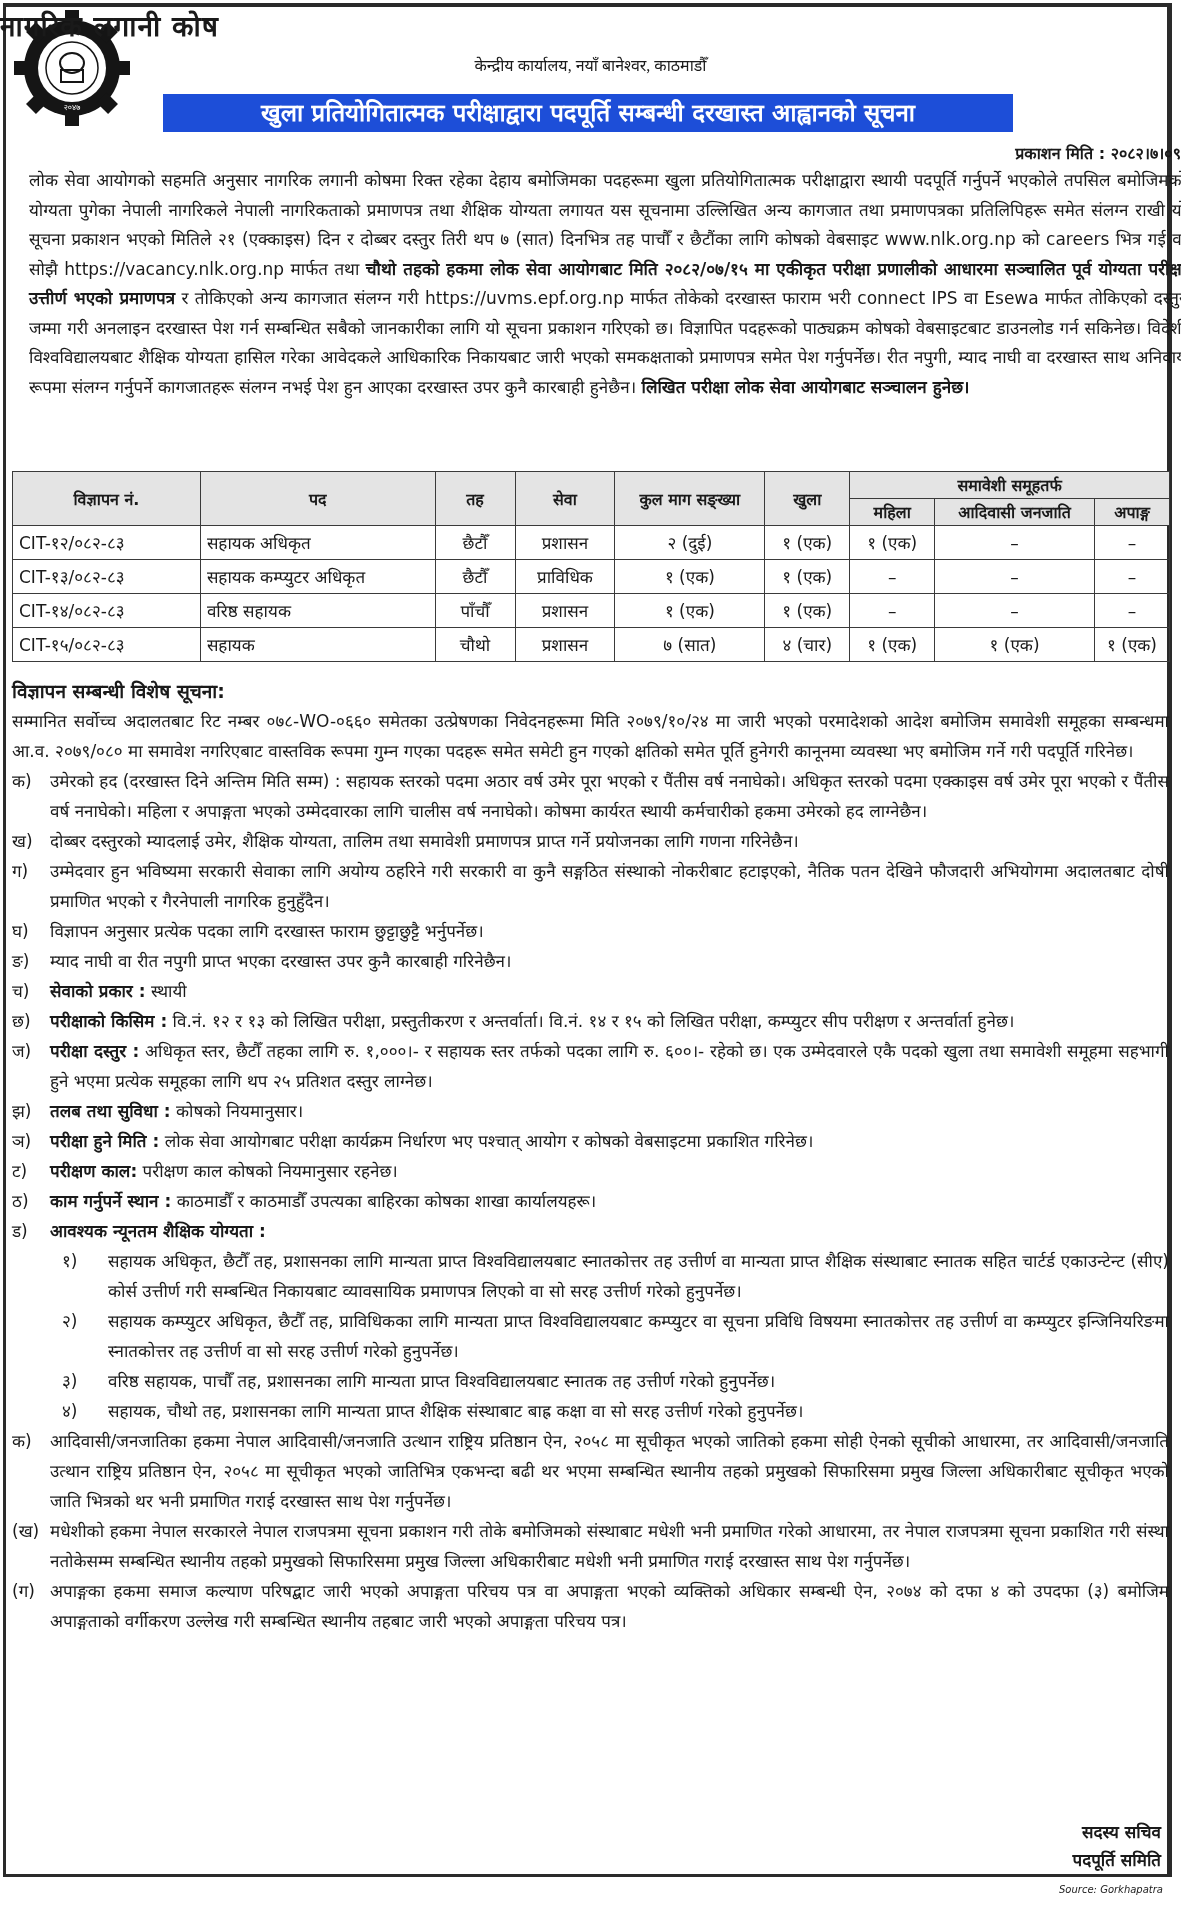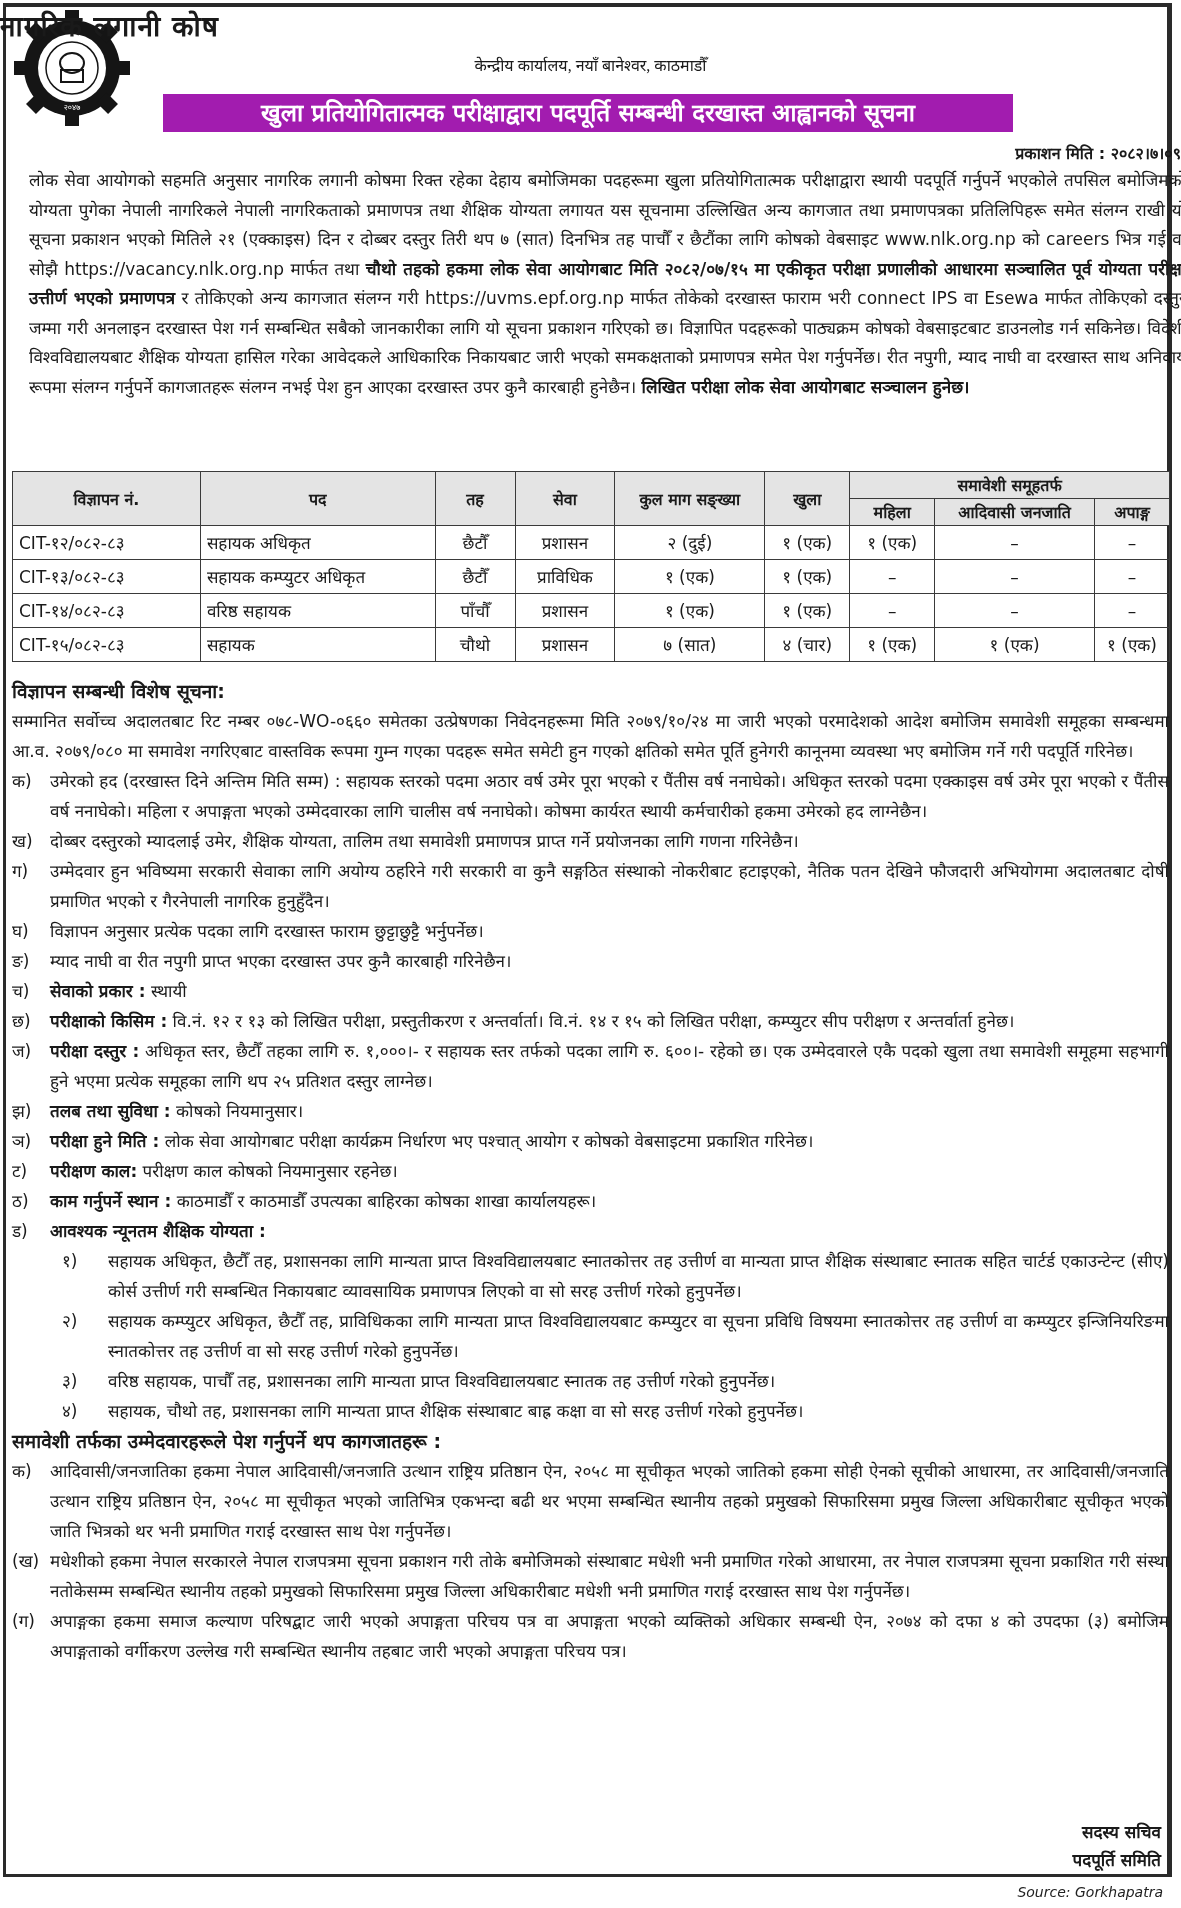--- a/index.html
+++ b/index.html
@@ -4,41 +4,41 @@
 <style>
   html, body { margin: 0; padding: 0; background: #ffffff; }
   body { width: 1181px; height: 1908px; position: relative; overflow: hidden;
          font-family: "DejaVu Sans", "Liberation Sans", sans-serif; color: #1a1a1a; }
   .frame { position: absolute; left: 3px; top: 3px; width: 1169px; height: 1874px;
            border: 3px solid #2a2a2a; border-top-width: 4px; border-right-width: 5px; box-sizing: border-box; }
   .logo { position: absolute; left: 12px; top: 8px; width: 120px; height: 120px; }
   .org-title { position: absolute; left: 0; right: 0; top: 6px; text-align: left;
                font-size: 28px; font-weight: bold; letter-spacing: 1px; }
   .org-sub { position: absolute; left: 0; right: 0; top: 54px; text-align: center; font-size: 16px; font-family: Liberation Serif, serif; }
-  .banner { position: absolute; left: 163px; top: 94px; width: 850px; height: 38px; background: #a21caf;
+  .banner { position: absolute; left: 163px; top: 94px; width: 850px; height: 38px; background: #1d4ed8;
             color: #ffffff; font-size: 24px; font-weight: bold; text-align: center; line-height: 38px; }
   .pubdate { position: absolute; left: 0; right: 0; top: 142px; text-align: right; font-size: 16px; font-weight: bold; }
   .intro { position: absolute; left: 29px; width: 1157px; top: 166px; font-size: 17px; line-height: 29.5px;
            text-align: justify; }
   .intro b { font-weight: bold; }
   table.posts { position: absolute; left: 12px; top: 471px; width: 1158px; border-collapse: collapse; font-size: 17px; }
   table.posts th, table.posts td { border: 1.5px solid #3a3a3a; padding: 0 6px; height: 33px; }
   table.posts th { background: #e4e4e4; font-weight: bold; text-align: center; font-size: 16px; }
   table.posts td { text-align: center; }
   table.posts td.left { text-align: left; }
   .section { position: absolute; left: 12px; width: 1157px; font-size: 17px; line-height: 30px; text-align: justify; }
   .sec-head { font-weight: bold; font-size: 19px; }
   .item { display: flex; }
   .item .mk { flex: 0 0 38px; }
   .item .tx { flex: 1; }
   .sub { display: flex; padding-left: 50px; }
   .sub .mk { flex: 0 0 46px; }
   .sub .tx { flex: 1; }
   .sign { position: absolute; right: 20px; top: 1818px; text-align: right; font-size: 17px; font-weight: bold; line-height: 28px; }
-  .source { position: absolute; right: 18px; top: 1884px; font-size: 14px; font-style: italic; color: #222; }
+  .source { position: absolute; right: 18px; top: 1884px; font-size: 10px; font-style: italic; color: #222; }
 </style>
 </head>
 <body>
 
 <div class="frame"></div>
 
 <svg class="logo" viewBox="0 0 120 120">
   <g fill="#151515">
     <circle cx="60" cy="60" r="48"></circle>
     <g>
@@ -214,21 +214,20 @@
     </div>
   <div class="sub">
       <span class="mk">३)</span>
       <span class="tx">वरिष्ठ सहायक, पाचौँ तह, प्रशासनका लागि मान्यता प्राप्त विश्वविद्यालयबाट स्नातक तह उत्तीर्ण गरेको हुनुपर्नेछ।</span>
     </div>
   <div class="sub">
       <span class="mk">४)</span>
       <span class="tx">सहायक, चौथो तह, प्रशासनका लागि मान्यता प्राप्त शैक्षिक संस्थाबाट बाह्र कक्षा वा सो सरह उत्तीर्ण गरेको हुनुपर्नेछ।</span>
     </div>
 
-  <div class="sec-head">समावेशी तर्फका उम्मेदवारहरूले पेश गर्नुपर्ने थप कागजातहरू :</div>
   <div class="item">
       <span class="mk">क)</span>
       <span class="tx">आदिवासी/जनजातिका हकमा नेपाल आदिवासी/जनजाति उत्थान राष्ट्रिय प्रतिष्ठान ऐन, २०५८ मा सूचीकृत भएको जातिको हकमा सोही ऐनको सूचीको आधारमा, तर आदिवासी/जनजाति उत्थान राष्ट्रिय प्रतिष्ठान ऐन, २०५८ मा सूचीकृत भएको जातिभित्र एकभन्दा बढी थर भएमा सम्बन्धित स्थानीय तहको प्रमुखको सिफारिसमा प्रमुख जिल्ला अधिकारीबाट सूचीकृत भएको जाति भित्रको थर भनी प्रमाणित गराई दरखास्त साथ पेश गर्नुपर्नेछ।</span>
     </div>
   <div class="item">
       <span class="mk">(ख)</span>
       <span class="tx">मधेशीको हकमा नेपाल सरकारले नेपाल राजपत्रमा सूचना प्रकाशन गरी तोके बमोजिमको संस्थाबाट मधेशी भनी प्रमाणित गरेको आधारमा, तर नेपाल राजपत्रमा सूचना प्रकाशित गरी संस्था नतोकेसम्म सम्बन्धित स्थानीय तहको प्रमुखको सिफारिसमा प्रमुख जिल्ला अधिकारीबाट मधेशी भनी प्रमाणित गराई दरखास्त साथ पेश गर्नुपर्नेछ।</span>
     </div>
   <div class="item">
       <span class="mk">(ग)</span>

